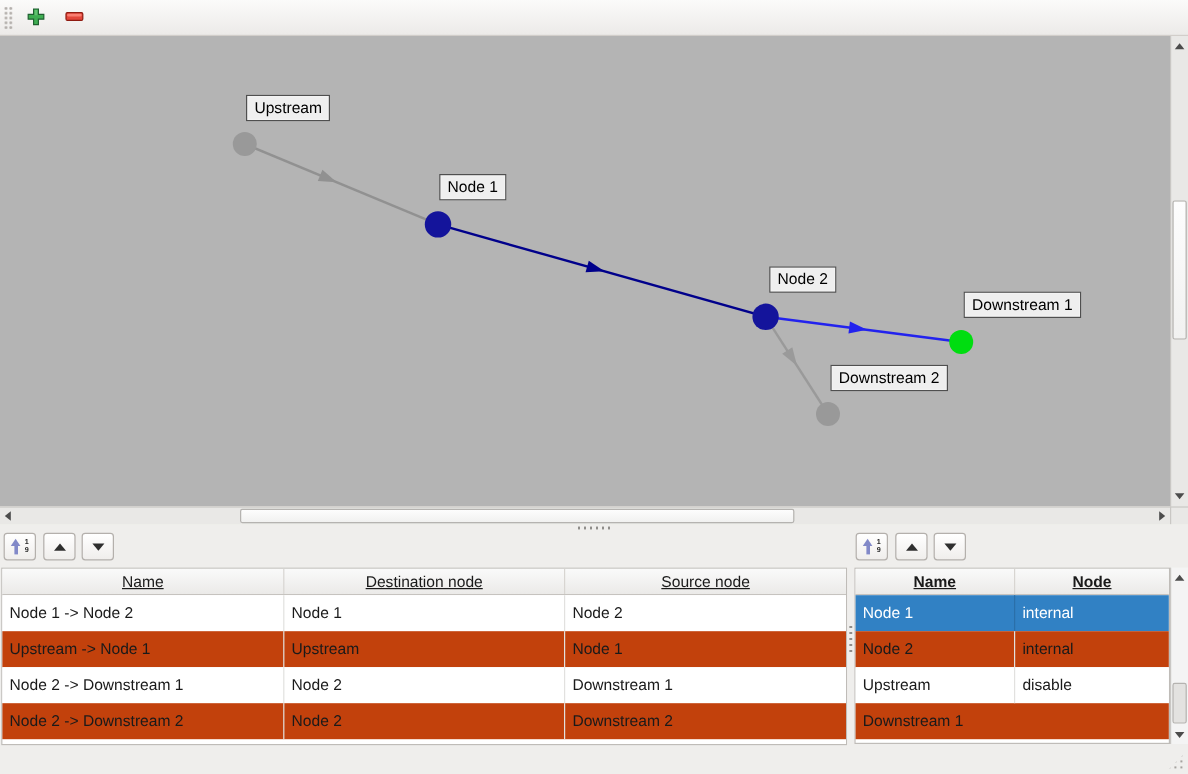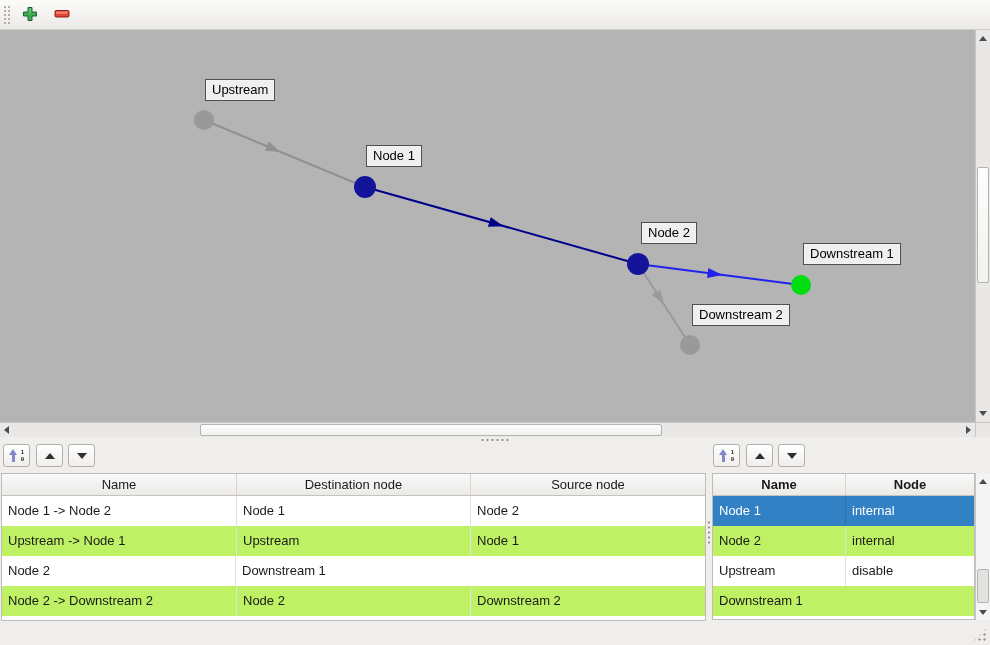--- a/index.html
+++ b/index.html
@@ -54,26 +54,26 @@
     border-left:4.5px solid transparent; border-right:4.5px solid transparent; border-bottom:6px solid #8289c8; }
   .sort-glyph .stem { position:absolute; left:3px; top:5px; width:3px; height:8px; background:#8289c8; }
   .sort-glyph .digits { position:absolute; right:0; top:0; font-size:6px; line-height:7px; color:#2a2a2a; font-weight:bold; text-align:left; }
   .tri-up { width:0; height:0; border-left:5px solid transparent; border-right:5px solid transparent; border-bottom:6px solid #2f2f2f; }
   .tri-down { width:0; height:0; border-left:5px solid transparent; border-right:5px solid transparent; border-top:6px solid #2f2f2f; }
 
   
   .table { position:absolute; top:473px; background:#ffffff; border:1px solid #bfbcb8; }
   .table-left { left:1px; width:705px; height:148px; }
   .table-right { left:712px; width:263px; height:147px; }
-  .thead { display:flex; height:22px; background:linear-gradient(#fafafa,#ebeae8); border-bottom:1px solid #c6c3bf; }
+  .thead { display:flex; height:22px; background:linear-gradient(#fafafa,#ebeae8); border-bottom:1px solid #c6c3bf;text-decoration:underline; }
   .th { line-height:21px; text-align:center; border-right:1px solid #d8d5d1; overflow:hidden; white-space:nowrap; }
   .th:last-child { border-right:none; }
   .th.bold { font-weight:bold; }
   .trow { display:flex; height:30px; background:#ffffff; }
-  .trow.alt { background:#bef264; }
+  .trow.alt { background:#c2410c; }
   .trow.selected { background:#3181c4; color:#ffffff; }
   .cell { line-height:29px; padding-left:6px; border-right:1px solid #e2e1df; overflow:hidden; white-space:nowrap; }
   .cell:last-child { border-right:none; }
   .trow.selected .cell { border-right-color:#2a6fa9; }
   .lc0 { width:235px; } .lc1 { width:234px; } .lc2 { flex:1; }
   .rc0 { width:133px; } .rc1 { flex:1; }
 
   
   .resize-grip { position:absolute; right:3px; bottom:3px; width:14px; height:14px;
     background-image:radial-gradient(circle,#a5a29e 1px,transparent 1.2px); background-size:5px 5px; background-position:bottom right;
@@ -183,20 +183,21 @@
           <div class="cell lc0">Node 1 -&gt; Node 2</div>
           <div class="cell lc1">Node 1</div>
           <div class="cell lc2">Node 2</div>
         </div>
         <div class="trow alt">
           <div class="cell lc0">Upstream -&gt; Node 1</div>
           <div class="cell lc1">Upstream</div>
           <div class="cell lc2">Node 1</div>
         </div>
         <div class="trow">
+          <div class="cell lc0">Node 2 -&gt; Downstream 1</div>
           <div class="cell lc1">Node 2</div>
           <div class="cell lc2">Downstream 1</div>
         </div>
         <div class="trow alt">
           <div class="cell lc0">Node 2 -&gt; Downstream 2</div>
           <div class="cell lc1">Node 2</div>
           <div class="cell lc2">Downstream 2</div>
         </div>
       </div>
   </div>

